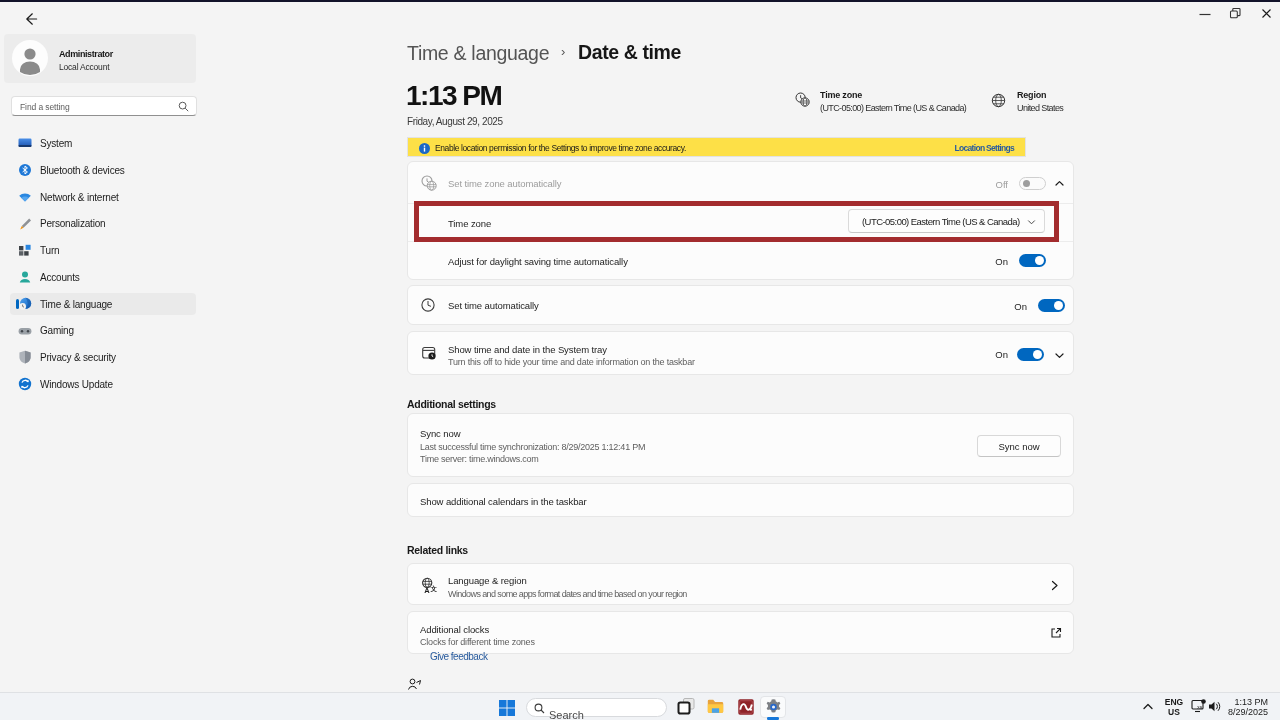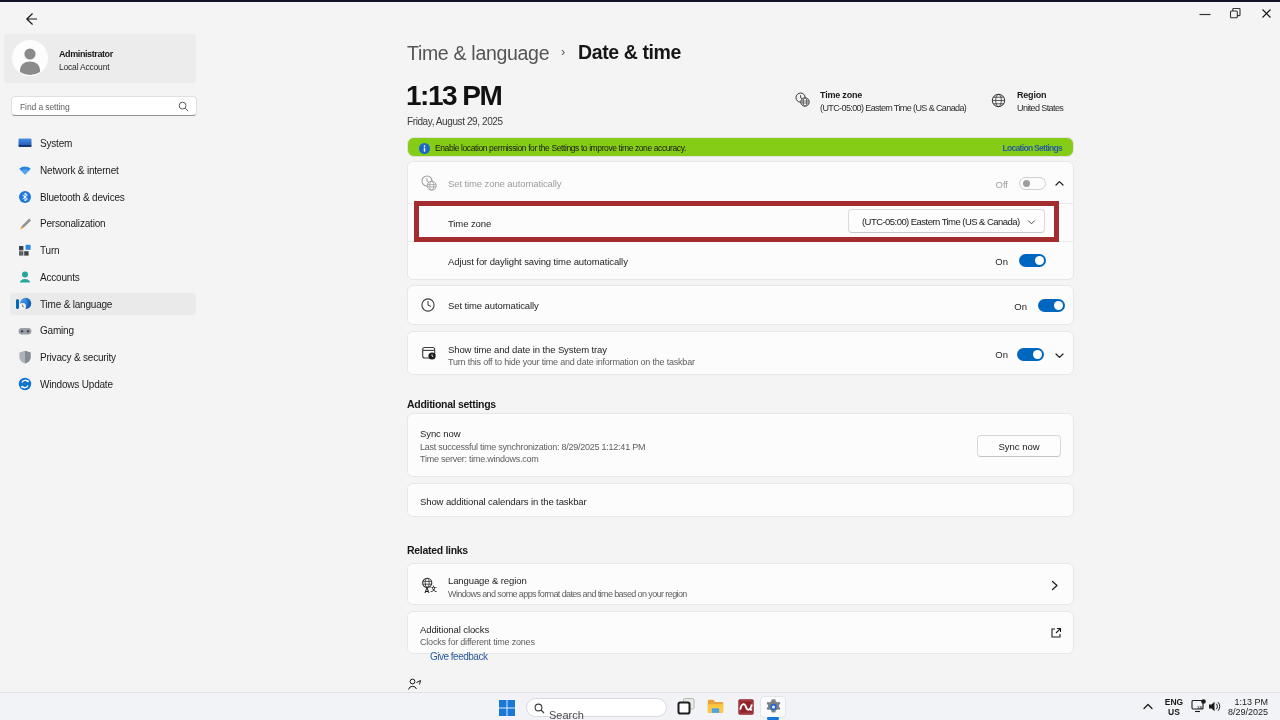--- a/index.html
+++ b/index.html
@@ -25,21 +25,21 @@
 .navicon { position:absolute; left:14px; top:6.3px; width:14px; height:14px; }
 .navtext { position:absolute; left:36px; top:8.1px; font-size:10px; letter-spacing:-0.2px; color:#1d1d1d; }
 .crumb1 { position:absolute; left:407px; top:41.5px; font-size:19.5px; letter-spacing:-0.3px; color:#545454; }
 .crumbsep { position:absolute; left:561px; top:44px; font-size:13px; color:#565656; }
 .crumb2 { position:absolute; left:578px; top:41px; font-size:19.5px; font-weight:bold; letter-spacing:-0.4px; color:#161616; }
 .bigtime { position:absolute; left:406px; top:82px; font-size:28px; line-height:1; font-weight:bold; letter-spacing:-1.5px; color:#111111; }
 .bigdate { position:absolute; left:407px; top:115.5px; font-size:10px; letter-spacing:-0.4px; color:#3a3a3a; }
 .hdrico { position:absolute; width:15px; height:15px; }
 .hdrlbl { position:absolute; font-size:9px; font-weight:bold; letter-spacing:-0.2px; color:#191919; }
 .hdrsub { position:absolute; font-size:9px; letter-spacing:-0.6px; color:#2e2e2e; }
-.banner { position:absolute; left:407px; top:137px; width:667px; height:20px; background:#84cc16; border:1px solid #e2e2e2; border-radius:7px; }
+.banner { position:absolute; left:407px; top:137px; width:619px; height:20px; background:#fde047; border:1px solid #e2e2e2; border-radius:0; }
 .banner .txt { position:absolute; left:27px; top:5px; font-size:8.5px; letter-spacing:-0.4px; color:#191919; white-space:nowrap; }
 .banner .lnk { position:absolute; right:11px; top:5px; font-size:8.5px; font-weight:bold; letter-spacing:-0.7px; color:#2a5c9e; }
 .card { position:absolute; left:407px; width:667px; background:#fcfcfc; border:1px solid #e7e7e7; border-radius:6px; }
 .divline { position:absolute; left:0; right:0; height:1px; background:#ececec; }
 .rowtitle { position:absolute; font-size:9.5px; letter-spacing:-0.1px; color:#1d1d1d; white-space:nowrap; }
 .rowsub { position:absolute; font-size:9px; letter-spacing:-0.2px; color:#5e5e5e; white-space:nowrap; }
 .dim { color:#9d9d9d !important; }
 .onoff { position:absolute; font-size:9.5px; color:#1d1d1d; }
 .toggle { position:absolute; width:27px; height:13px; border-radius:7px; }
 .toggle.on { background:#0067c0; }
@@ -103,32 +103,32 @@
           </linearGradient>
         </defs>
         <rect x="0.5" y="2.5" width="13" height="8" rx="1.2" fill="url(#sysg)"></rect>
         <rect x="0.5" y="9" width="13" height="2" rx="1" fill="#16386e"></rect>
       </svg>
       <div class="navtext">System</div>
     </div>
     <div class="navitem">
       <div class="navpill"></div>
       <svg class="navicon" viewBox="0 0 14 14">
+        <circle cx="7" cy="7" r="6" fill="#1e78d7"></circle>
+        <path d="M7 3 L7 11 M7 3 L9.4 5 L4.6 9 M7 11 L9.4 9 L4.6 5" stroke="#fff" stroke-width="1" fill="none" stroke-linejoin="round"></path>
+      </svg>
+      <div class="navtext">Bluetooth &amp; devices</div>
+    </div>
+    <div class="navitem">
+      <div class="navpill"></div>
+      <svg class="navicon" viewBox="0 0 14 14">
         <path d="M7 11.5 L1.2 5.8 A8.2 8.2 0 0 1 12.8 5.8 Z" fill="#2a87e0"></path>
         <path d="M7 11.5 L3.4 7.9 A5.1 5.1 0 0 1 10.6 7.9 Z" fill="#55a6ef"></path>
       </svg>
       <div class="navtext">Network &amp; internet</div>
-    </div>
-    <div class="navitem">
-      <div class="navpill"></div>
-      <svg class="navicon" viewBox="0 0 14 14">
-        <circle cx="7" cy="7" r="6" fill="#1e78d7"></circle>
-        <path d="M7 3 L7 11 M7 3 L9.4 5 L4.6 9 M7 11 L9.4 9 L4.6 5" stroke="#fff" stroke-width="1" fill="none" stroke-linejoin="round"></path>
-      </svg>
-      <div class="navtext">Bluetooth &amp; devices</div>
     </div>
     <div class="navitem">
       <div class="navpill"></div>
       <svg class="navicon" viewBox="0 0 14 14">
         <path d="M11.2 1.6 L13 3.4 L5.5 10.8 L3.8 9 Z" fill="#8f9296"></path>
         <path d="M3.8 9 L5.5 10.8 L2.2 12.4 Z" fill="#f0930f"></path>
       </svg>
       <div class="navtext">Personalization</div>
     </div>
     <div class="navitem">

